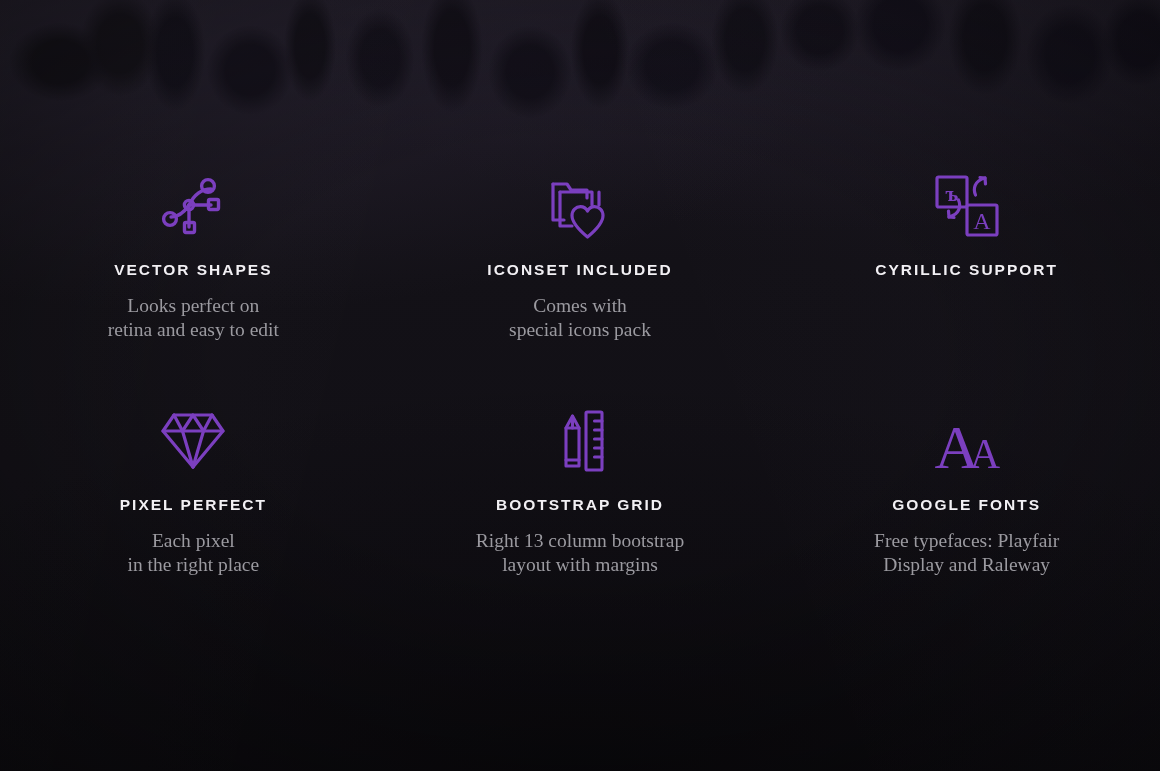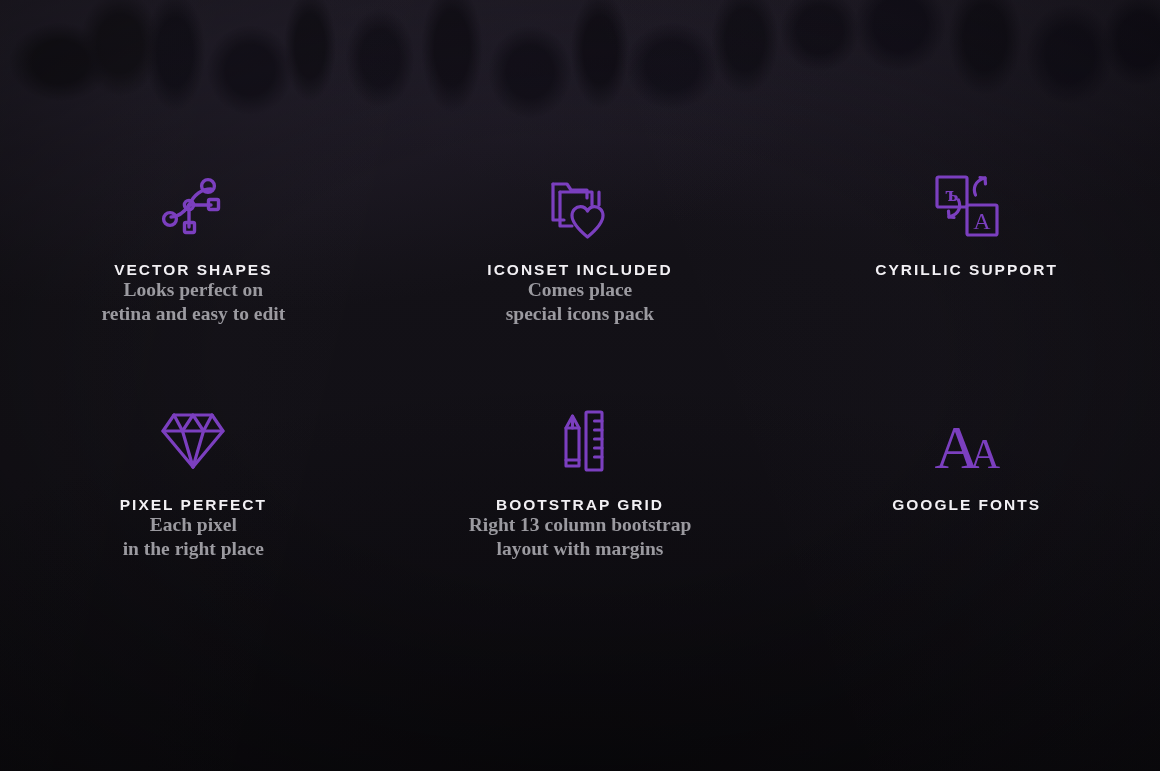--- a/index.html
+++ b/index.html
@@ -91,23 +91,24 @@
     font-family: "Liberation Sans", sans-serif;
     font-size: 15.5px;
     font-weight: 700;
     letter-spacing: 2.0px;
     color: #f2f0f4;
     text-transform: uppercase;
     line-height: 1;
     text-align: center;
   }
   .feature-desc {
+    margin-top: 16px;
     font-family: "Liberation Serif", serif;
     font-size: 19.5px;
-    font-weight: 700;
+    font-weight: 400;
     line-height: 24px;
     color: #9b9aa0;
     white-space: pre-line;
   }
 </style>
 </head>
 <body>
 
 <div id="page">
 
@@ -142,21 +143,21 @@
         <svg width="60" height="62" viewBox="0 0 60 62" fill="none" stroke="#7b3fbf" stroke-width="3.2" stroke-linecap="round" stroke-linejoin="round">
           <path d="M3 9 h14 l4 6 h16 v8"></path>
           <path d="M3 9 v36 h11"></path>
           <path d="M10 17 h32 v13"></path>
           <path d="M10 17 v34 h12"></path>
           <path d="M49 30 V17"></path>
           <path d="M37.5 62 C 26 52.5, 22 46, 22 40.5 C 22 35.2, 26 31.6, 30.4 31.6 C 33.6 31.6, 36.2 33.5, 37.5 36 C 38.8 33.5, 41.4 31.6, 44.6 31.6 C 49 31.6, 53 35.2, 53 40.5 C 53 46, 49 52.5, 37.5 62 Z"></path>
         </svg>
       </div>
       <div class="feature-title">ICONSET INCLUDED</div>
-      <div class="feature-desc">Comes place
+      <div class="feature-desc">Comes with
 special icons pack</div>
     </div>
 
     <div class="feature row1">
       <div class="icon-wrap">
         <svg width="64" height="62" viewBox="0 0 64 62" fill="none" stroke="#7b3fbf" stroke-width="3.2" stroke-linecap="round" stroke-linejoin="round">
           <rect x="2" y="2" width="30" height="30" rx="1.5"></rect>
           <rect x="32" y="30" width="30" height="30" rx="1.5"></rect>
           <path d="M50 3 C 39 6, 38 14, 40.5 20"></path>
           <path d="M45 2.5 L 50 3 L 50.5 9"></path>
@@ -205,16 +206,18 @@
     </div>
 
     <div class="feature row2">
       <div class="icon-wrap">
         <svg width="64" height="60" viewBox="0 0 64 60" fill="none">
           <text x="22" y="57" fill="#7b3fbf" stroke="none" font-family="'Liberation Serif', serif" font-size="62" text-anchor="middle">A</text>
           <text x="50" y="57" fill="#7b3fbf" stroke="none" font-family="'Liberation Serif', serif" font-size="42" text-anchor="middle">A</text>
         </svg>
       </div>
       <div class="feature-title">GOOGLE FONTS</div>
+      <div class="feature-desc">Free typefaces: Playfair
+Display and Raleway</div>
     </div>
 
   </div>
 </div>
 
 </body></html>

